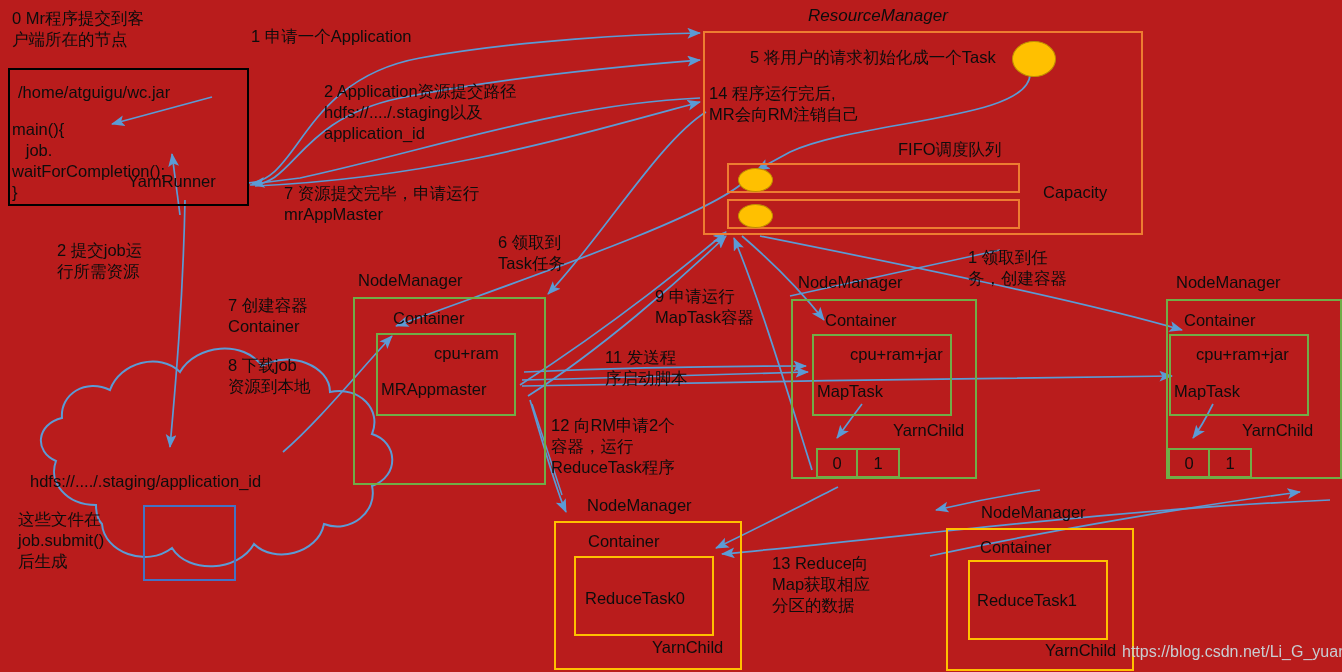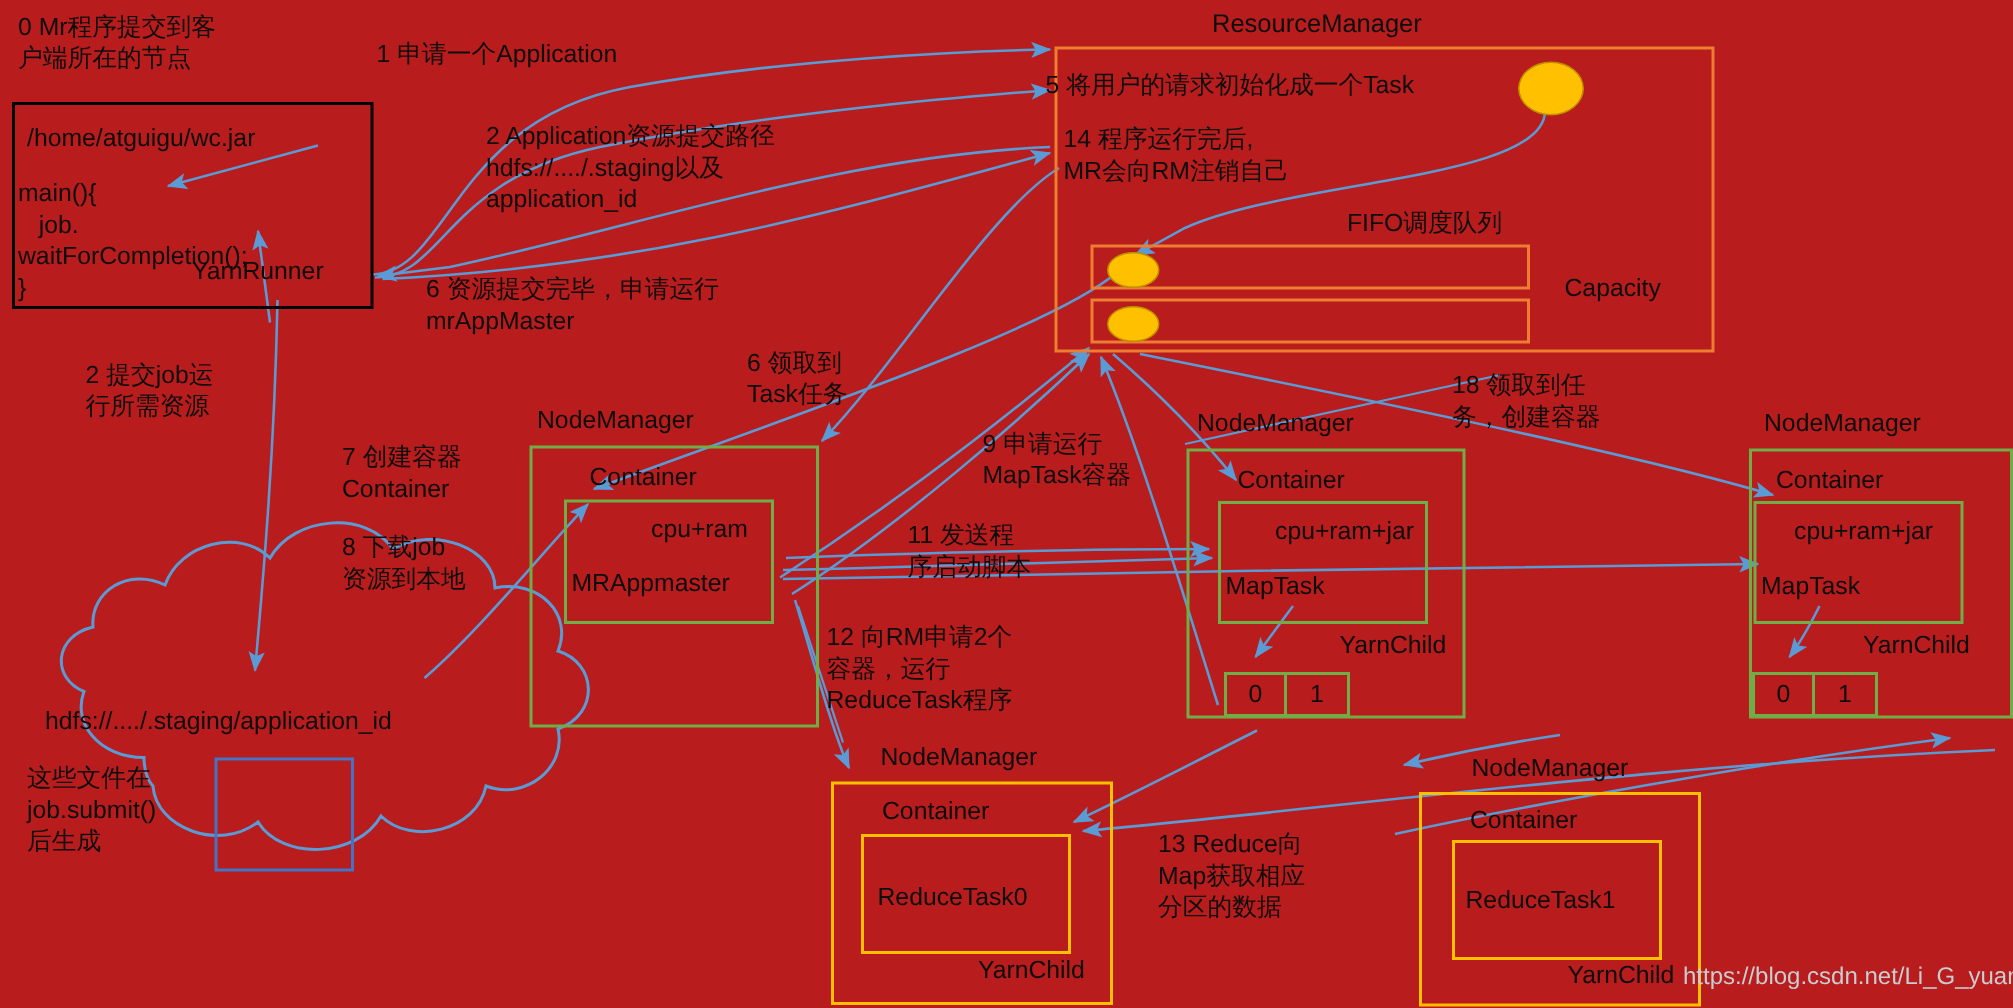--- a/index.html
+++ b/index.html
@@ -168,54 +168,54 @@
              C146,568 104,552 102,524
              C98,520 96,512 96,505 Z" fill="none" stroke="#5B9BD5" stroke-width="2"></path>
   </svg>
 
   <div class="lbl" style="left:12px; top:8px;">0 Mr程序提交到客
 户端所在的节点</div>
   <div class="lbl" style="left:251px; top:26px;">1 申请一个Application</div>
   <div class="lbl" style="left:288px; top:81px;margin-left:36px;">2 Application资源提交路径
 hdfs://..../.staging以及
 application_id</div>
-  <div class="lbl" style="left:284px; top:183px;">6 资源提交完毕，申请运行
+  <div class="lbl" style="left:284px; top:183px;">7 资源提交完毕，申请运行
 mrAppMaster</div>
   <div class="lbl" style="left:57px;  top:240px;">2 提交job运
 行所需资源</div>
   <div class="lbl" style="left:228px; top:295px;">7 创建容器
 Container</div>
   <div class="lbl" style="left:228px; top:355px;">8 下载job
 资源到本地</div>
   <div class="lbl" style="left:498px; top:232px;">6 领取到
 Task任务</div>
   <div class="lbl" style="left:655px; top:286px;">9 申请运行
 MapTask容器</div>
   <div class="lbl" style="left:605px; top:347px;">11 发送程
 序启动脚本</div>
   <div class="lbl" style="left:551px; top:415px;">12 向RM申请2个
 容器，运行
 ReduceTask程序</div>
-  <div class="lbl" style="left:968px; top:247px;">18 领取到任
+  <div class="lbl" style="left:968px; top:247px;">1 领取到任
 务，创建容器</div>
   <div class="lbl" style="left:772px; top:553px;">13 Reduce向
 Map获取相应
 分区的数据</div>
 
   <div class="box client-box" style="left:8px; top:68px; width:241px; height:138px;"></div>
   <div class="lbl" style="left:18px; top:82px;">/home/atguigu/wc.jar</div>
   <div class="lbl" style="left:12px; top:119px;">main(){
    job.
 waitForCompletion();
 }</div>
   <div class="lbl" style="left:128px; top:171px;">YarnRunner</div>
 
-  <div class="lbl" style="left:808px; top:5px; font-size:17px;">ResourceManager</div>
+  <div class="lbl" style="left:808px; top:5px; font-size:17px;font-style:italic;">ResourceManager</div>
   <div class="box rm-box" style="left:703px; top:31px; width:440px; height:204px;"></div>
-  <div class="lbl" style="left:697px; top:47px;">5 将用户的请求初始化成一个Task</div>
+  <div class="lbl" style="left:750px; top:47px;">5 将用户的请求初始化成一个Task</div>
   <div class="ball" style="left:1012px; top:41px; width:42px; height:34px;"></div>
   <div class="lbl" style="left:709px; top:83px;">14 程序运行完后,
 MR会向RM注销自己</div>
   <div class="lbl" style="left:898px; top:139px;">FIFO调度队列</div>
   <div class="box queue-box" style="left:727px; top:163px; width:293px; height:30px;"></div>
   <div class="ball" style="left:738px; top:168px; width:33px; height:22px;"></div>
   <div class="box queue-box" style="left:727px; top:199px; width:293px; height:30px;"></div>
   <div class="ball" style="left:738px; top:204px; width:33px; height:22px;"></div>
   <div class="lbl" style="left:1043px; top:182px;">Capacity</div>
 

